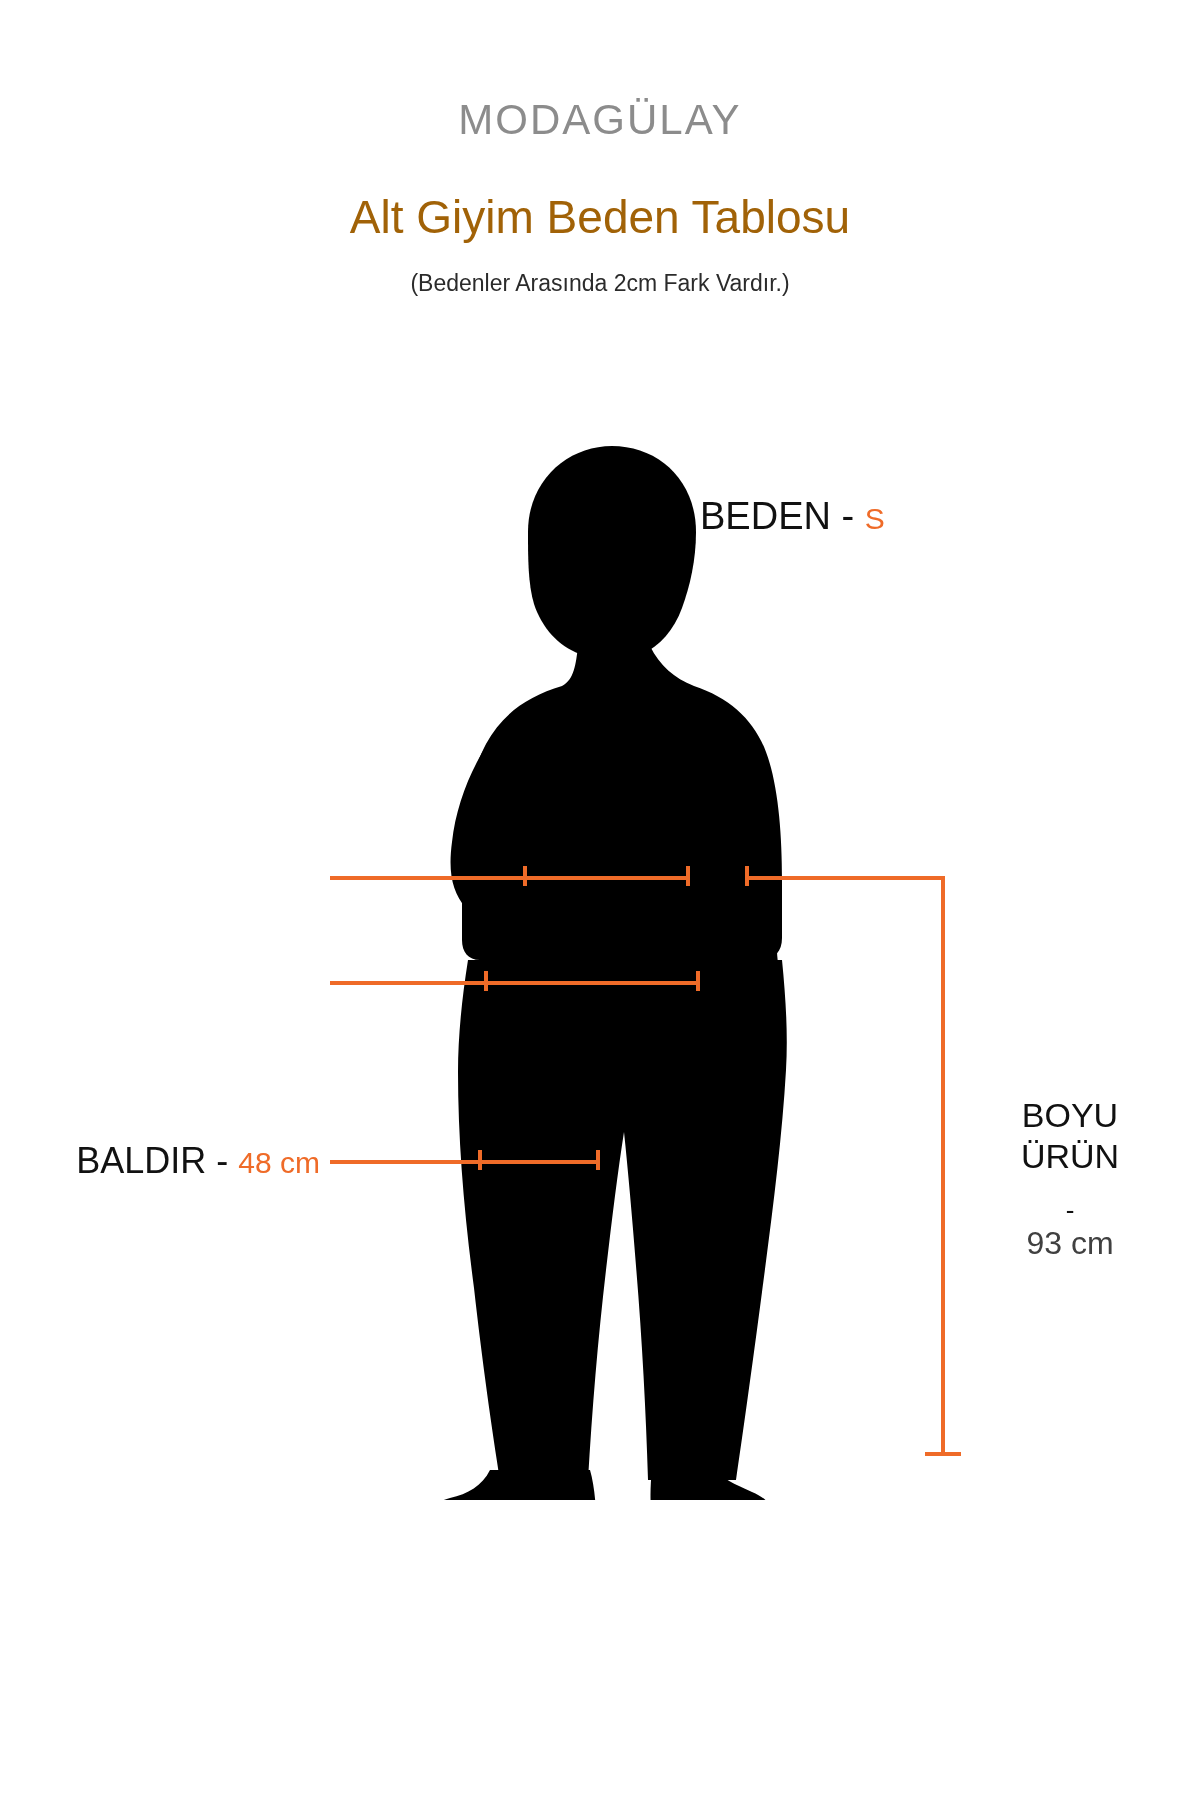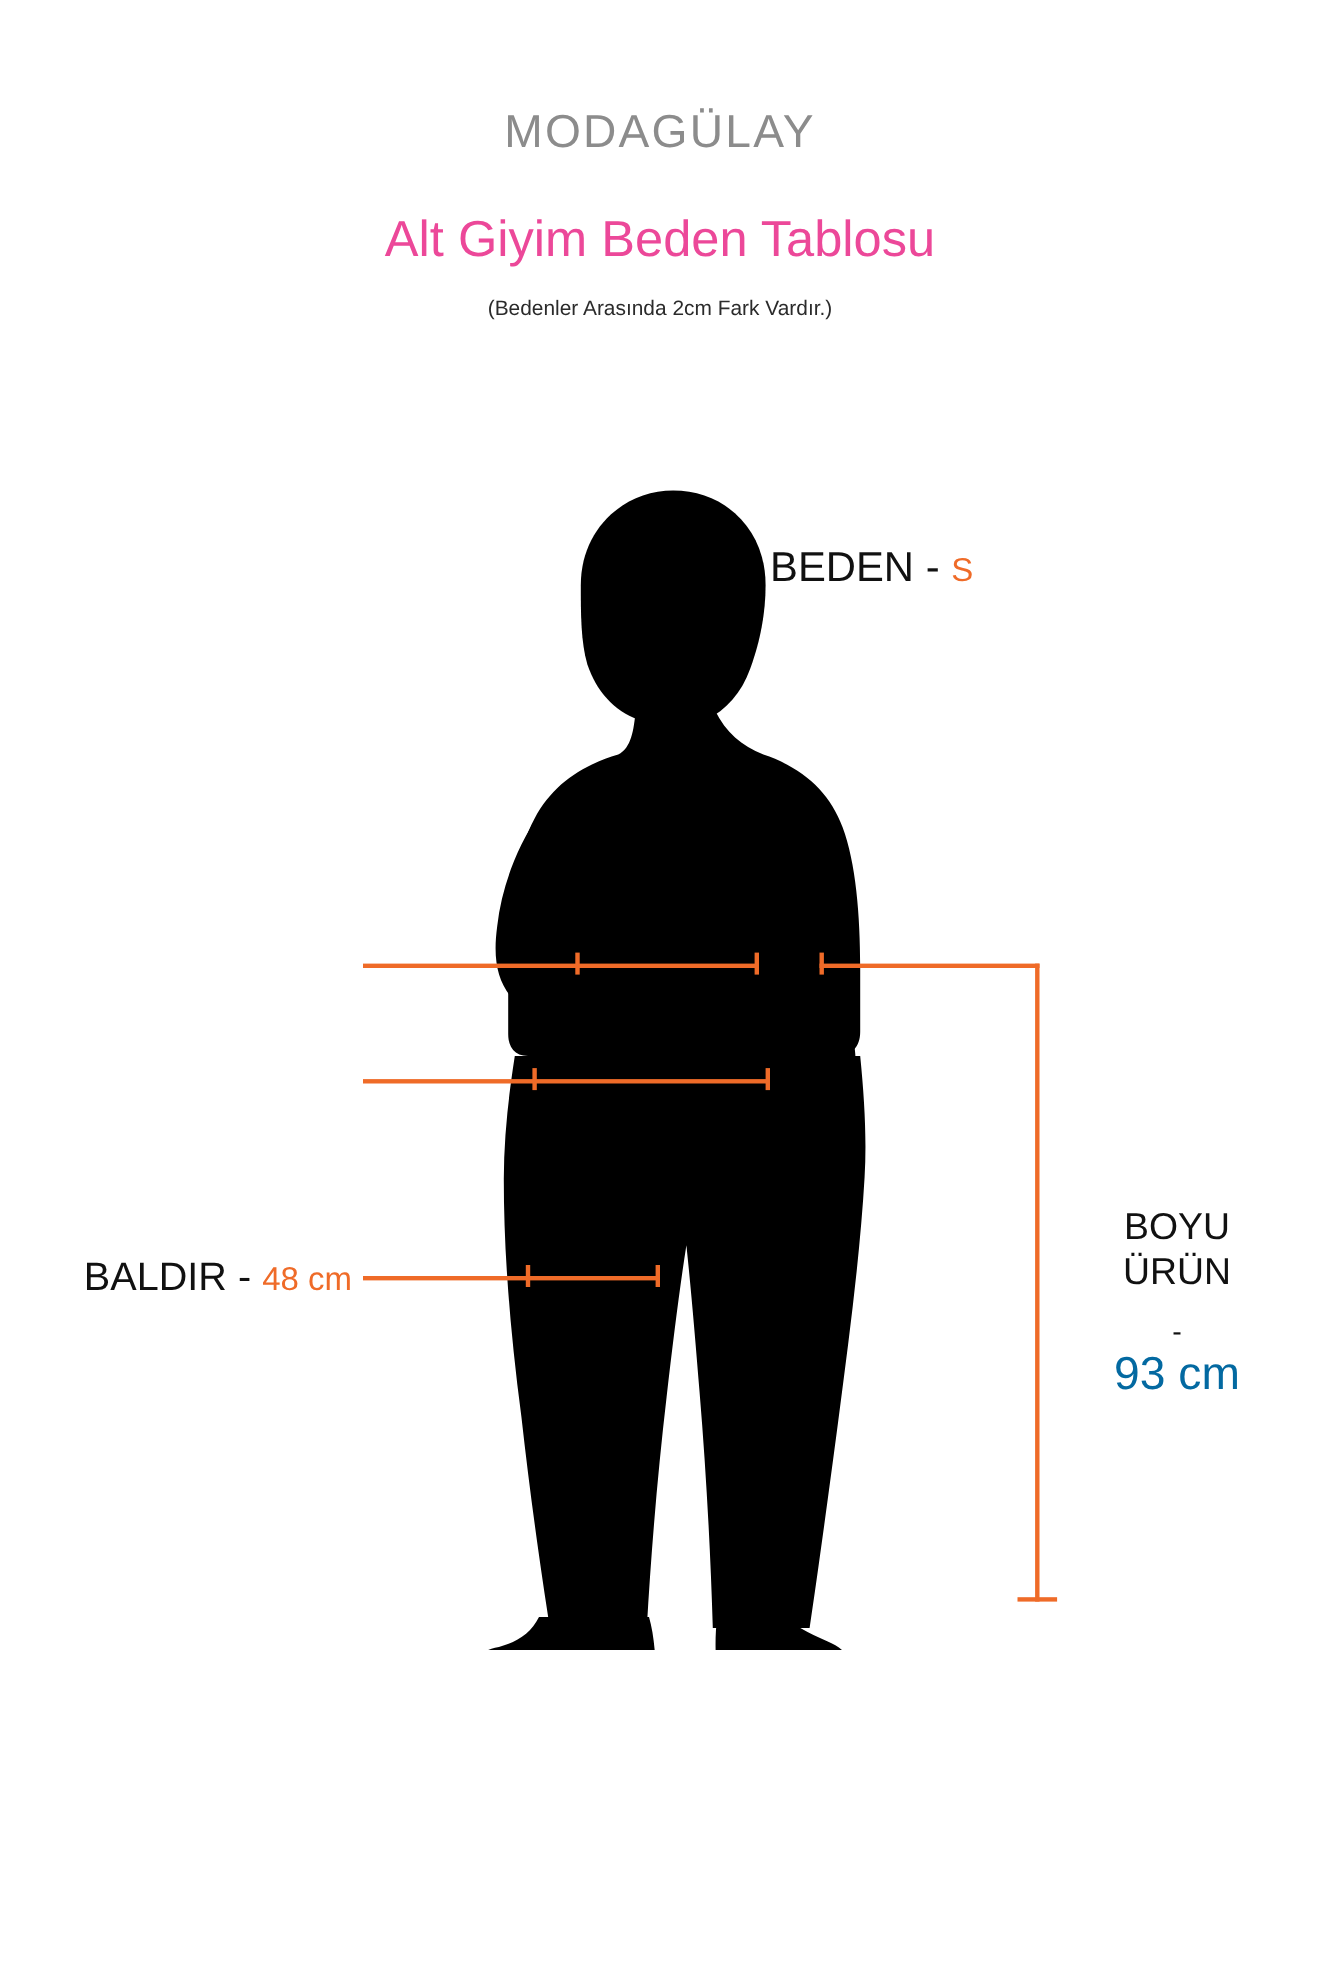--- a/index.html
+++ b/index.html
@@ -34,30 +34,30 @@
     color: #8c8c8c;
     font-weight: 400;
   }
   .title {
     position: absolute;
     left: 0;
     top: 190px;
     width: 1200px;
     text-align: center;
     font-size: 46px;
-    color: #ec4899;
+    color: #a16207;
     font-weight: 400;
   }
   .subtitle {
     position: absolute;
     left: 0;
     top: 270px;
     width: 1200px;
     text-align: center;
-    font-size: 19px;
+    font-size: 23px;
     color: #2b2b2b;
     font-weight: 400;
   }
 
   
   .figure-wrap {
     position: absolute;
     left: 330px;
     top: 440px;
     width: 500px;
@@ -143,22 +143,22 @@
     text-align: center;
     font-size: 26px;
     color: #111;
   }
   .pl-val {
     position: absolute;
     left: 960px;
     top: 1225px;
     width: 220px;
     text-align: center;
-    font-size: 42px;
-    color: #0369a1;
+    font-size: 32px;
+    color: #404040;
   }
 </style>
 </head>
 <body>
 
 <div class="sheet">
 
   <div class="brand">MODAGÜLAY</div>
   <div class="title">Alt Giyim Beden Tablosu</div>
   <div class="subtitle">(Bedenler Arasında 2cm Fark Vardır.)</div>

